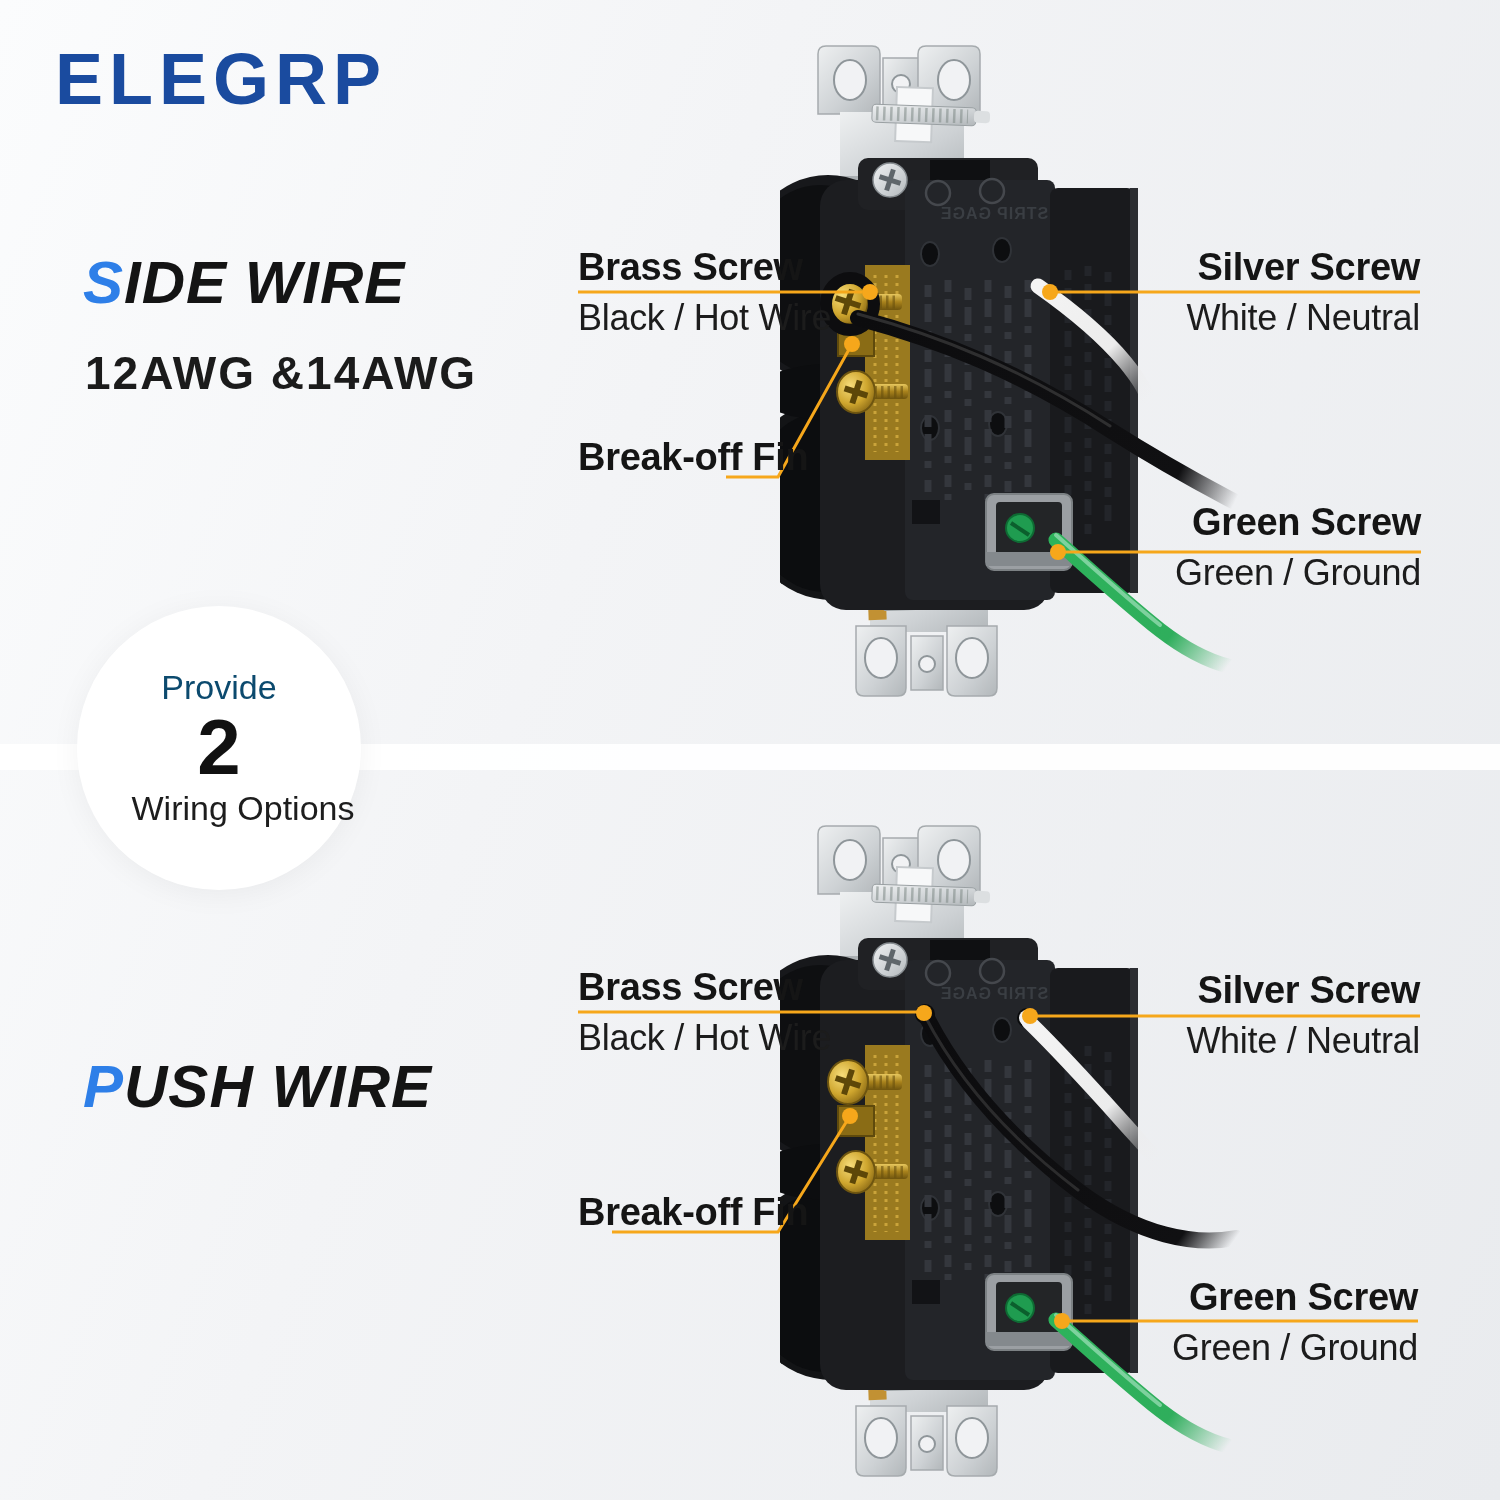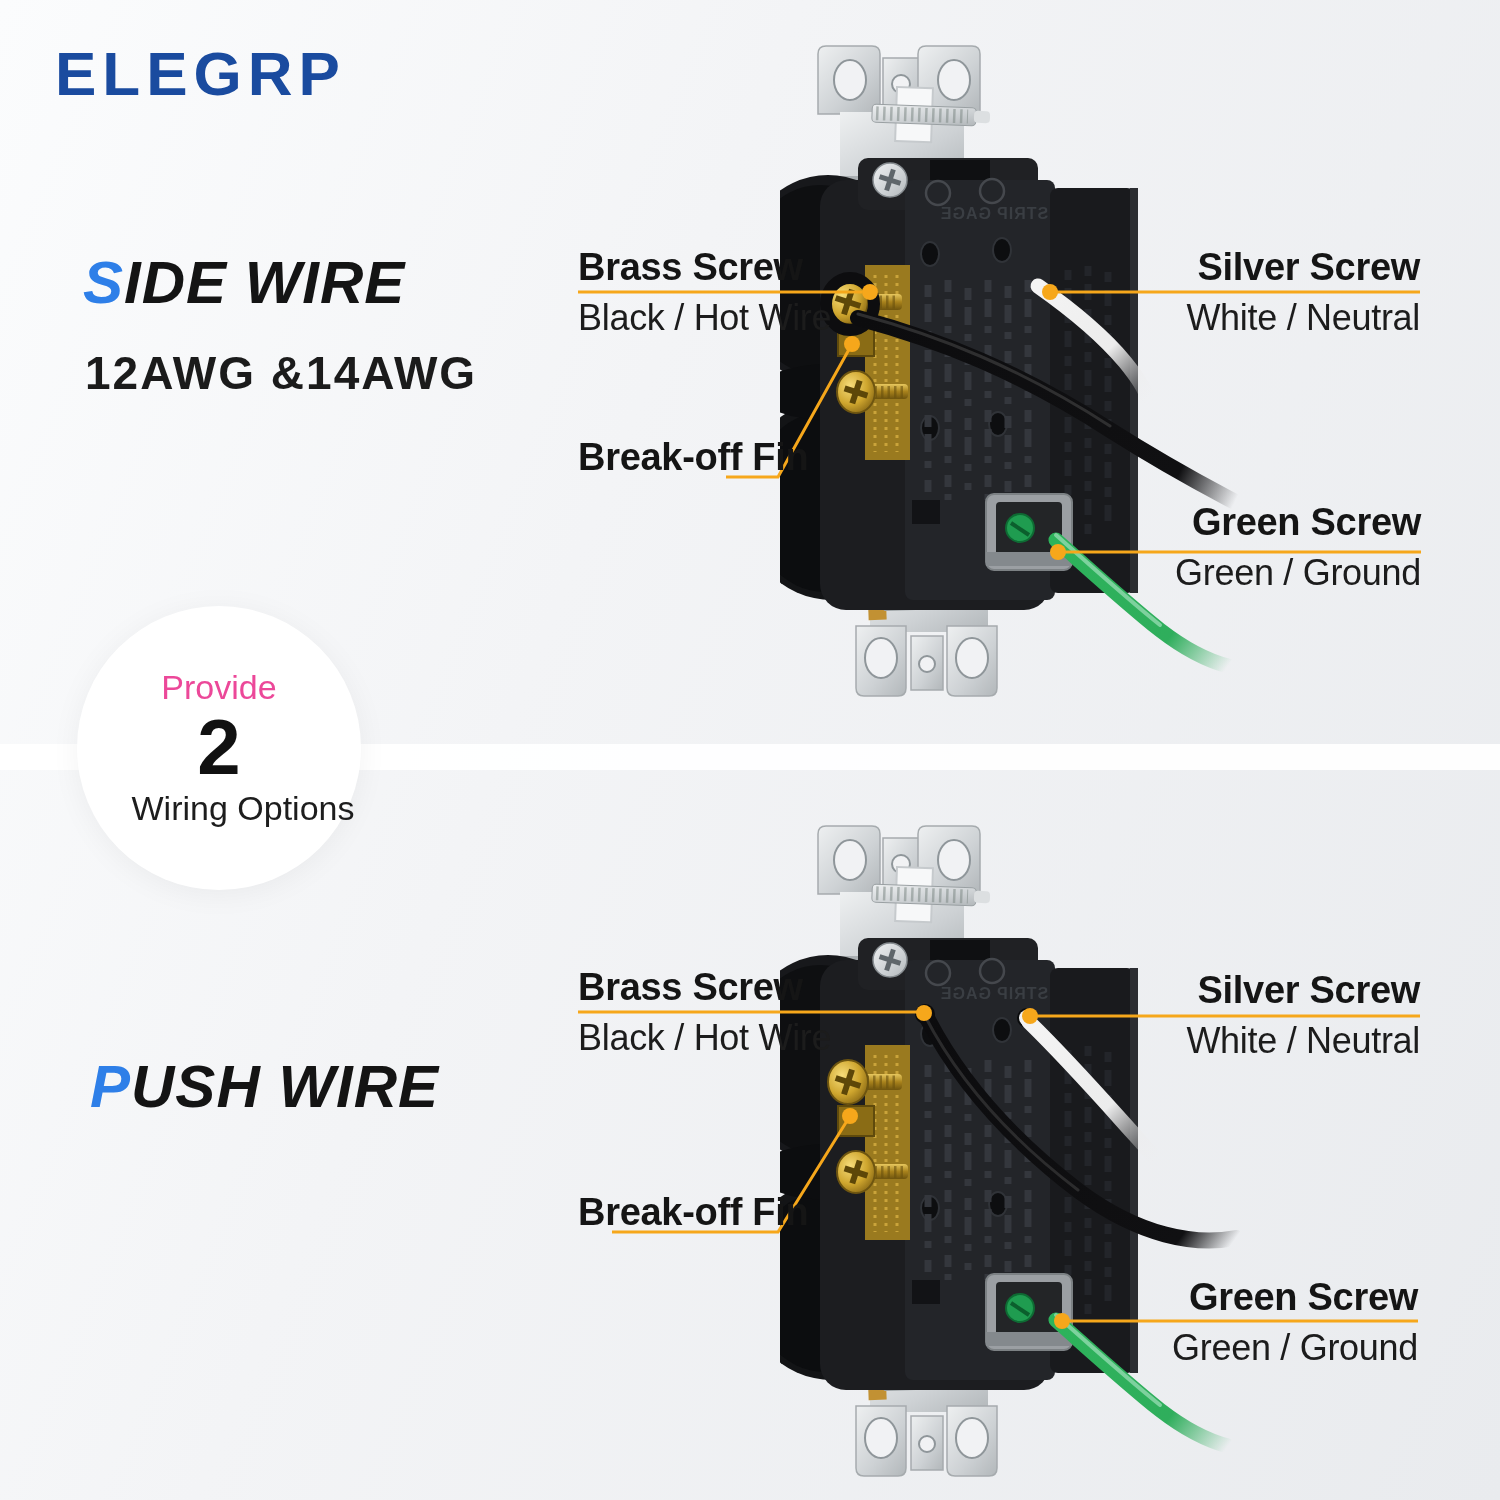--- a/index.html
+++ b/index.html
@@ -2,30 +2,30 @@
 <html style="--accent-orange: #F6A71B; --brand-blue: #1A4B9F; --letter-blue: #2E7FE8; --ink: #161616; --wire-green: #2FAE5C;"><head>
 <meta charset="utf-8">
 <style>
   html,body{margin:0;padding:0;background:#e7e9ec;}
   .canvas{
     position:relative;width:1500px;height:1500px;overflow:hidden;
     background:linear-gradient(112deg,#fbfcfd 0%,#f3f4f6 38%,#e9ebee 100%);
     font-family:"Liberation Sans",sans-serif;color:var(--ink,#161616);
   }
   .divider-band{position:absolute;left:0;top:744px;width:1500px;height:26px;background:rgba(255,255,255,0.92);z-index:1;}
-  .logo{position:absolute;left:55px;top:38px;font-size:62px;font-weight:800;letter-spacing:6px;color:var(--brand-blue,#1A4B9F);z-index:4;text-align:right;}
+  .logo{position:absolute;left:55px;top:38px;font-size:72px;font-weight:800;letter-spacing:6px;color:var(--brand-blue,#1A4B9F);z-index:4;text-align:right;}
   .sec-title{position:absolute;font-size:60px;font-weight:800;font-style:italic;letter-spacing:1px;color:#141414;z-index:4;white-space:nowrap;}
   .sec-title .first{color:var(--letter-blue,#2E7FE8);}
   .sec-sub{position:absolute;font-size:46px;font-weight:700;letter-spacing:2px;color:#1b1b1b;z-index:4;white-space:nowrap;}
   .badge{
     position:absolute;left:77px;top:606px;width:284px;height:284px;border-radius:50%;
     background:#fff;z-index:5;display:flex;flex-direction:column;align-items:center;justify-content:center;
     box-shadow:0 4px 30px rgba(0,0,0,0.05);text-align:center;
   }
-  .badge .b1{font-size:34px;line-height:44px;color:#ec4899;}
+  .badge .b1{font-size:34px;line-height:44px;color:#0c4a6e;}
   .badge .b2{font-size:78px;line-height:76px;font-weight:800;color:#111;}
   .badge .b3{font-size:34px;line-height:46px;color:#1d1d1d;margin-left:48px;}
   .co{position:absolute;z-index:4;white-space:nowrap;}
   .co.right{text-align:right;}
   .co-title{font-size:38px;line-height:34px;font-weight:700;color:#151515;letter-spacing:-0.3px;}
   .co-desc{font-size:36px;line-height:36px;font-weight:400;color:#1c1c1c;margin-top:16px;letter-spacing:-0.3px;}
   .recep{position:absolute;z-index:2;}
   .overlay{position:absolute;left:0;top:0;z-index:3;}
   .callout-line{stroke:var(--accent-orange,#F6A71B);stroke-width:3;fill:none;}
   .callout-dot{fill:var(--accent-orange,#F6A71B);}
@@ -207,21 +207,21 @@
   <div class="sec-sub" style="left:85px;top:346px">12AWG &amp;14AWG</div>
 
   <div class="badge">
     <div class="b1">Provide</div>
     <div class="b2">2</div>
     <div class="b3">Wiring Options</div>
   </div>
 
   <div class="divider-band"></div>
 
-  <div class="sec-title" style="left:90px;top:1052px">
+  <div class="sec-title" style="left:83px;top:1052px">
     <span class="first">P</span><span>USH WIRE</span>
   </div>
 
   <svg class="recep" style="left:780px;top:30px" width="460" height="700" viewBox="0 0 460 700">
     <use href="#recep" width="460" height="700"></use>
     <g fill="none" stroke-linecap="round">
       <path d="M258,256 C295,282 325,308 345,332 C358,348 366,360 368,370" stroke="url(#wFadeA)" stroke-width="15"></path>
       <ellipse cx="70" cy="274" rx="24" ry="26" stroke="#0d0d0f" stroke-width="12"></ellipse>
       <path d="M78,288 C160,310 240,342 330,400 C390,438 425,456 455,472" stroke="url(#bFadeA)" stroke-width="16"></path>
       <path d="M78,284 C160,306 240,338 330,396" stroke="#4a4a4a" stroke-width="3" opacity="0.55"></path>

